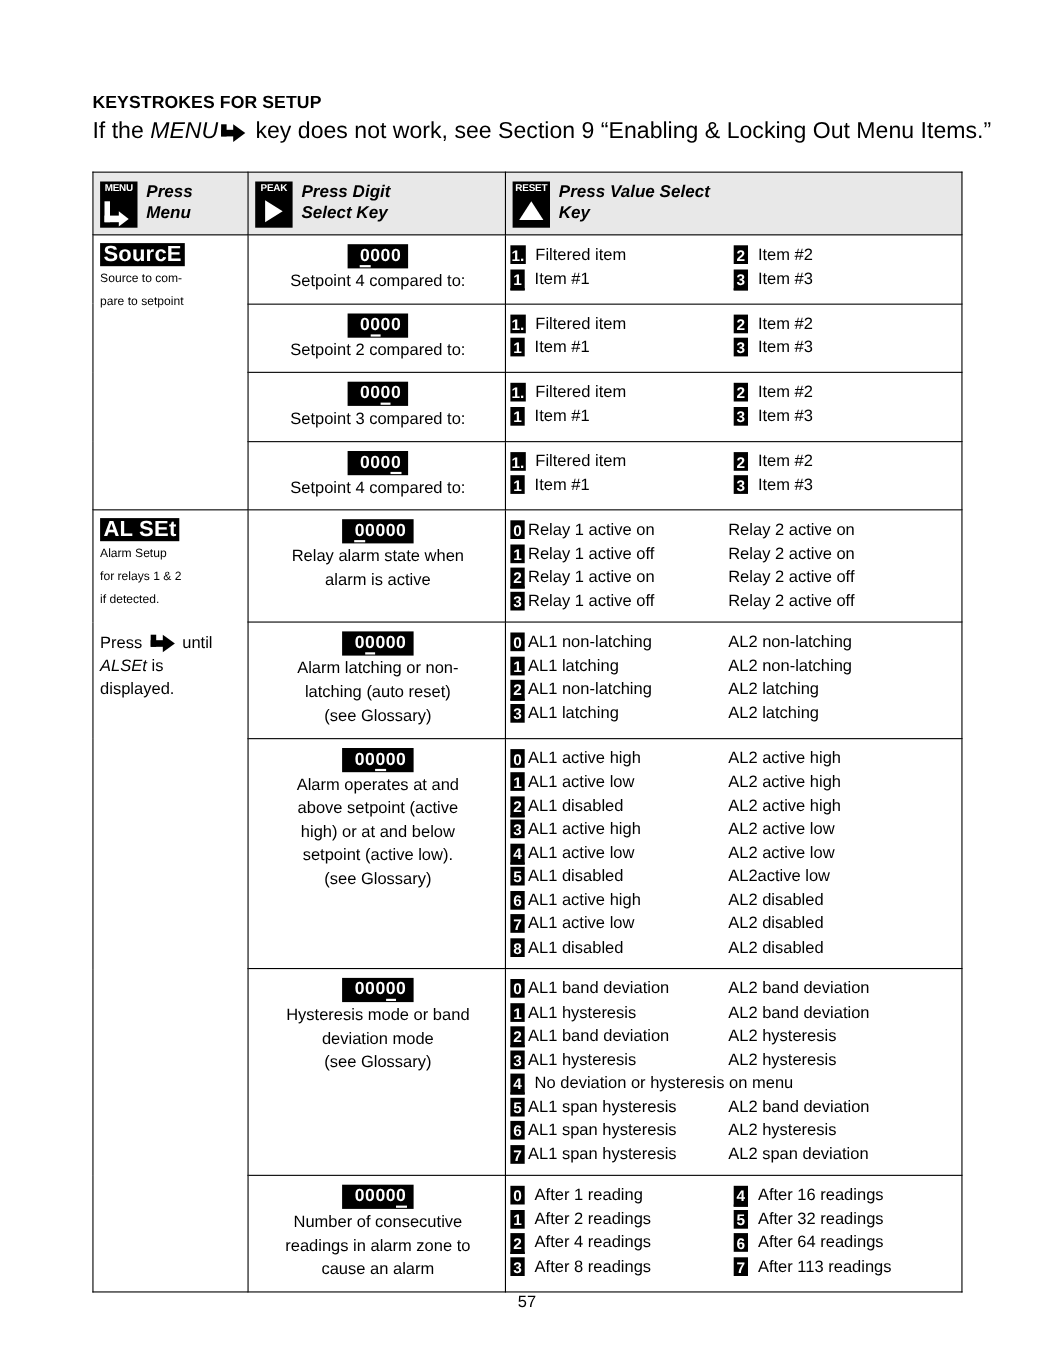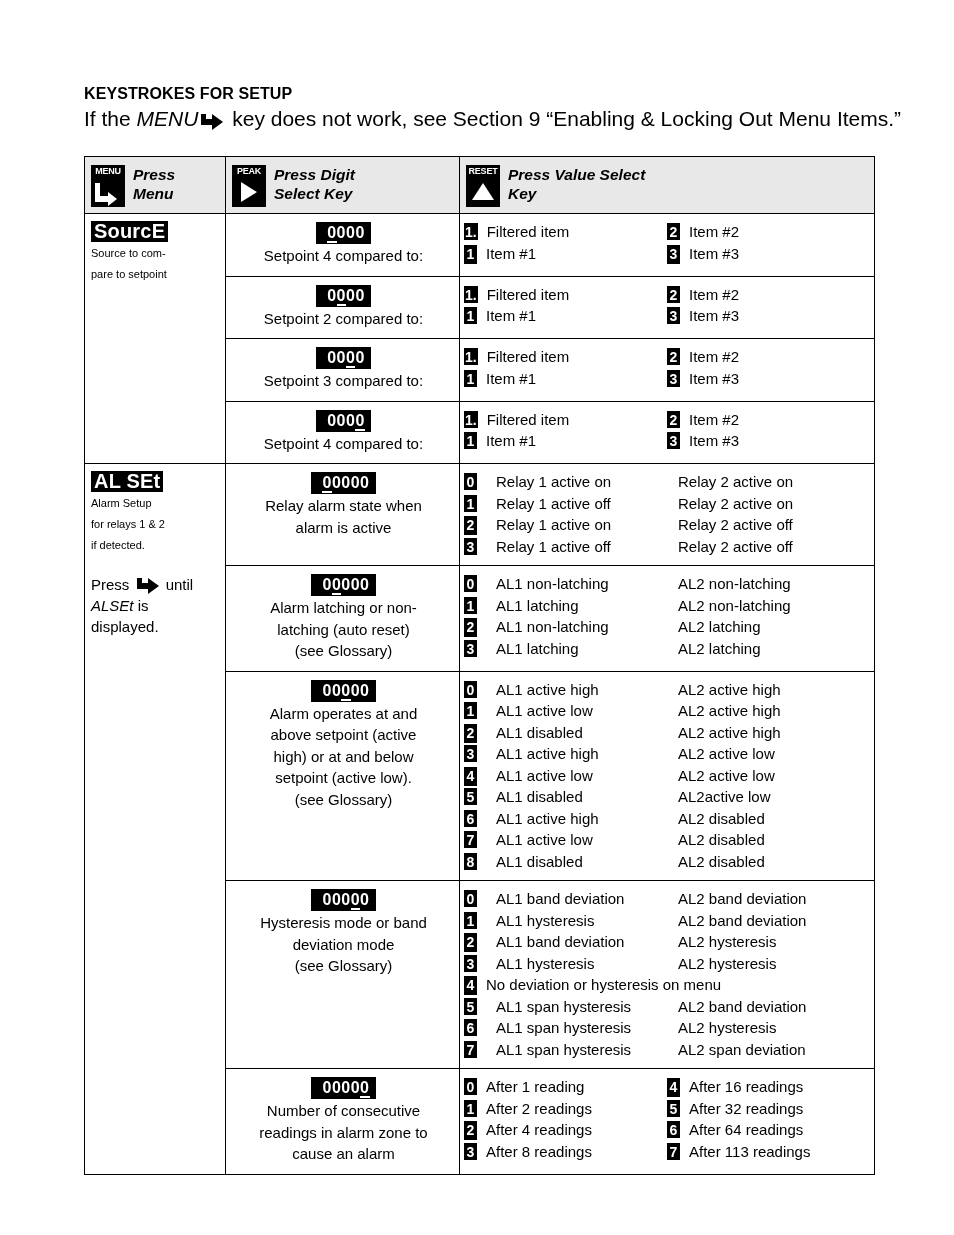--- a/index.html
+++ b/index.html
@@ -210,21 +210,21 @@
     line-height: 16px;
     min-width: 11px;
     text-align: center;
     padding: 1px 1px 0 1px;
     margin-top: 2px;
     font-family: "Liberation Sans", sans-serif;
   }
   .badge.under { border-bottom: 2px solid #000; }
   .badge.dot::after { content: "."; }
   .opt-a {
-    margin-left: 19px;
+    margin-left: 3px;
     width: 182px;
     white-space: nowrap;
   }
   .opt-b {
     white-space: nowrap;
   }
   .opt-wide {
     margin-left: 9px;
     white-space: nowrap;
   }
@@ -664,13 +664,14 @@
                     <span class="opt-wide">After 113 readings</span>
                   </div>
                 </div>
               </div>
             </div>
           </td>
         </tr>
       </tbody>
   </table>
 
+  <div class="pagenum">57</div>
 </div>
 
 </body></html>

